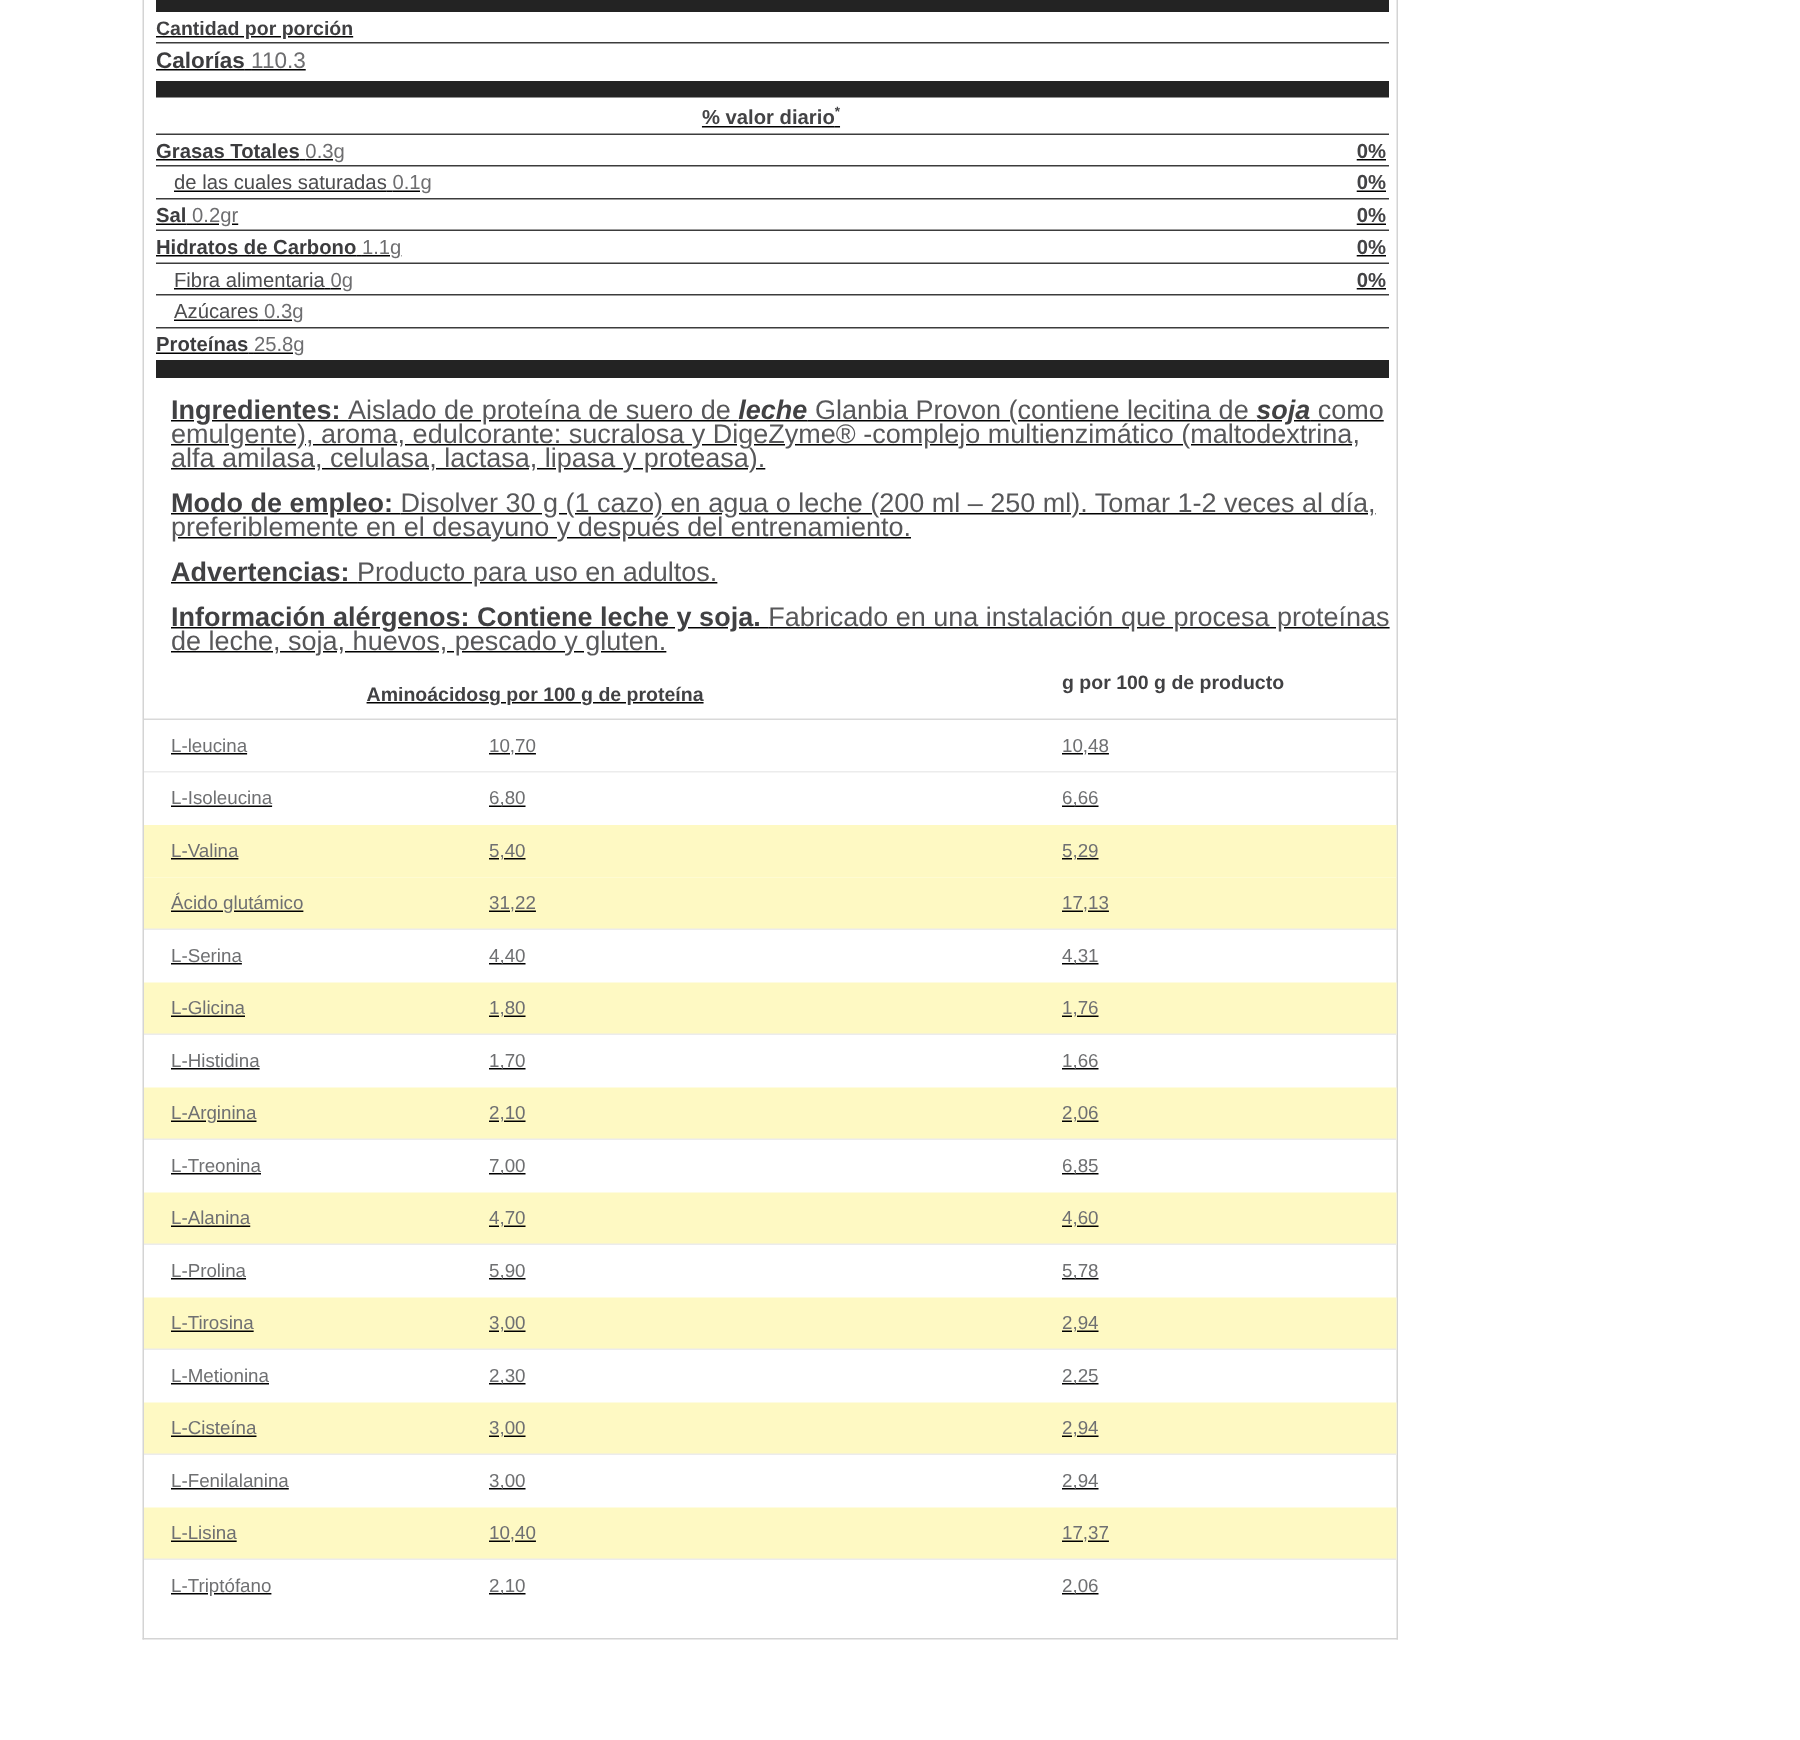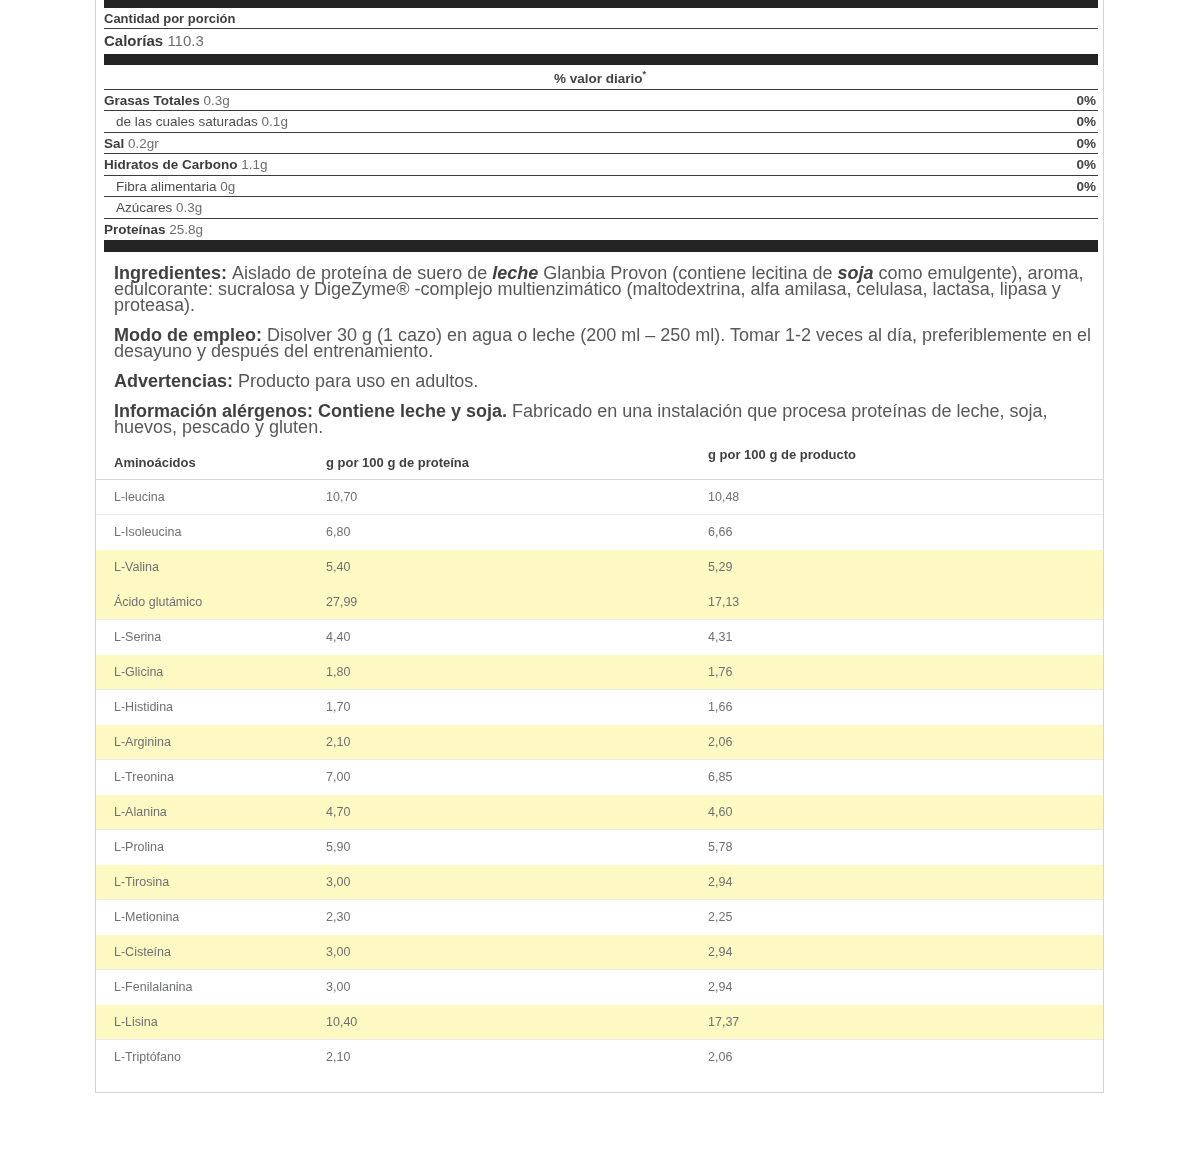--- a/index.html
+++ b/index.html
@@ -5,25 +5,26 @@
   * { margin: 0; padding: 0; box-sizing: border-box; }
   html, body { width: 1200px; height: 1160px; background: #ffffff; }
   body {
     font-family: "Liberation Sans", "DejaVu Sans", sans-serif;
     position: relative;
     -webkit-font-smoothing: antialiased;
   }
   .panel {
     position: absolute;
     left: 95px; top: 0;
-    width: 1009px;
+    width: 837px;
     background: #ffffff;
     border: 1px solid #d4d4d4;
     border-top: none;
     padding-bottom: 17px;
+    text-decoration: underline;
   }
   
   .label-area { margin: 0 5px 0 8px; color: #3a3a3a; }
   .bar { background: #232323; }
   .bar-top { height: 8px; }
   .bar-mid { height: 11px; margin-top: 1px; }
   .bar-bottom { height: 12px; margin-top: 1px; }
   .serving {
     font-size: 13px; font-weight: bold; color: #404042;
     padding: 3px 0 2px 0;
@@ -64,21 +65,21 @@
   .paras .b { font-weight: bold; color: #414143; }
   .paras .i { font-style: italic; }
   
   table.amino { width: 100%; border-collapse: collapse; margin-top: 2px; }
   table.amino th {
     text-align: left; font-size: 13px; font-weight: bold; color: #414143;
     padding: 6px 0 9px 0;
     border-bottom: 1px solid #d9d9d9;
     vertical-align: bottom;
   }
-  table.amino th.c1 { width: 230px; padding-left: 18px; }
+  table.amino th.c1 { width: 230px; padding-left: 18px; text-align: right; }
   table.amino th.c2 { width: 382px; }
   table.amino th.c3 .raise { display: inline-block; transform: translateY(-8px); }
   table.amino td {
     height: 35px; font-size: 12.5px; color: #6f7072;
     vertical-align: middle;
     border-top: 1px solid #ececec;
   }
   table.amino tbody tr:first-child td { border-top: none; }
   table.amino td.c1 { padding-left: 18px; }
   table.amino tr.shaded td { background: #fef9c3; border-top: none; }
@@ -163,21 +164,21 @@
           <td class="c2">6,80</td>
           <td class="c3">6,66</td>
         </tr>
         <tr class="shaded">
           <td class="c1">L-Valina</td>
           <td class="c2">5,40</td>
           <td class="c3">5,29</td>
         </tr>
         <tr class="shaded">
           <td class="c1">Ácido glutámico</td>
-          <td class="c2">27,99</td>
+          <td class="c2">31,22</td>
           <td class="c3">17,13</td>
         </tr>
         <tr>
           <td class="c1">L-Serina</td>
           <td class="c2">4,40</td>
           <td class="c3">4,31</td>
         </tr>
         <tr class="shaded">
           <td class="c1">L-Glicina</td>
           <td class="c2">1,80</td>

